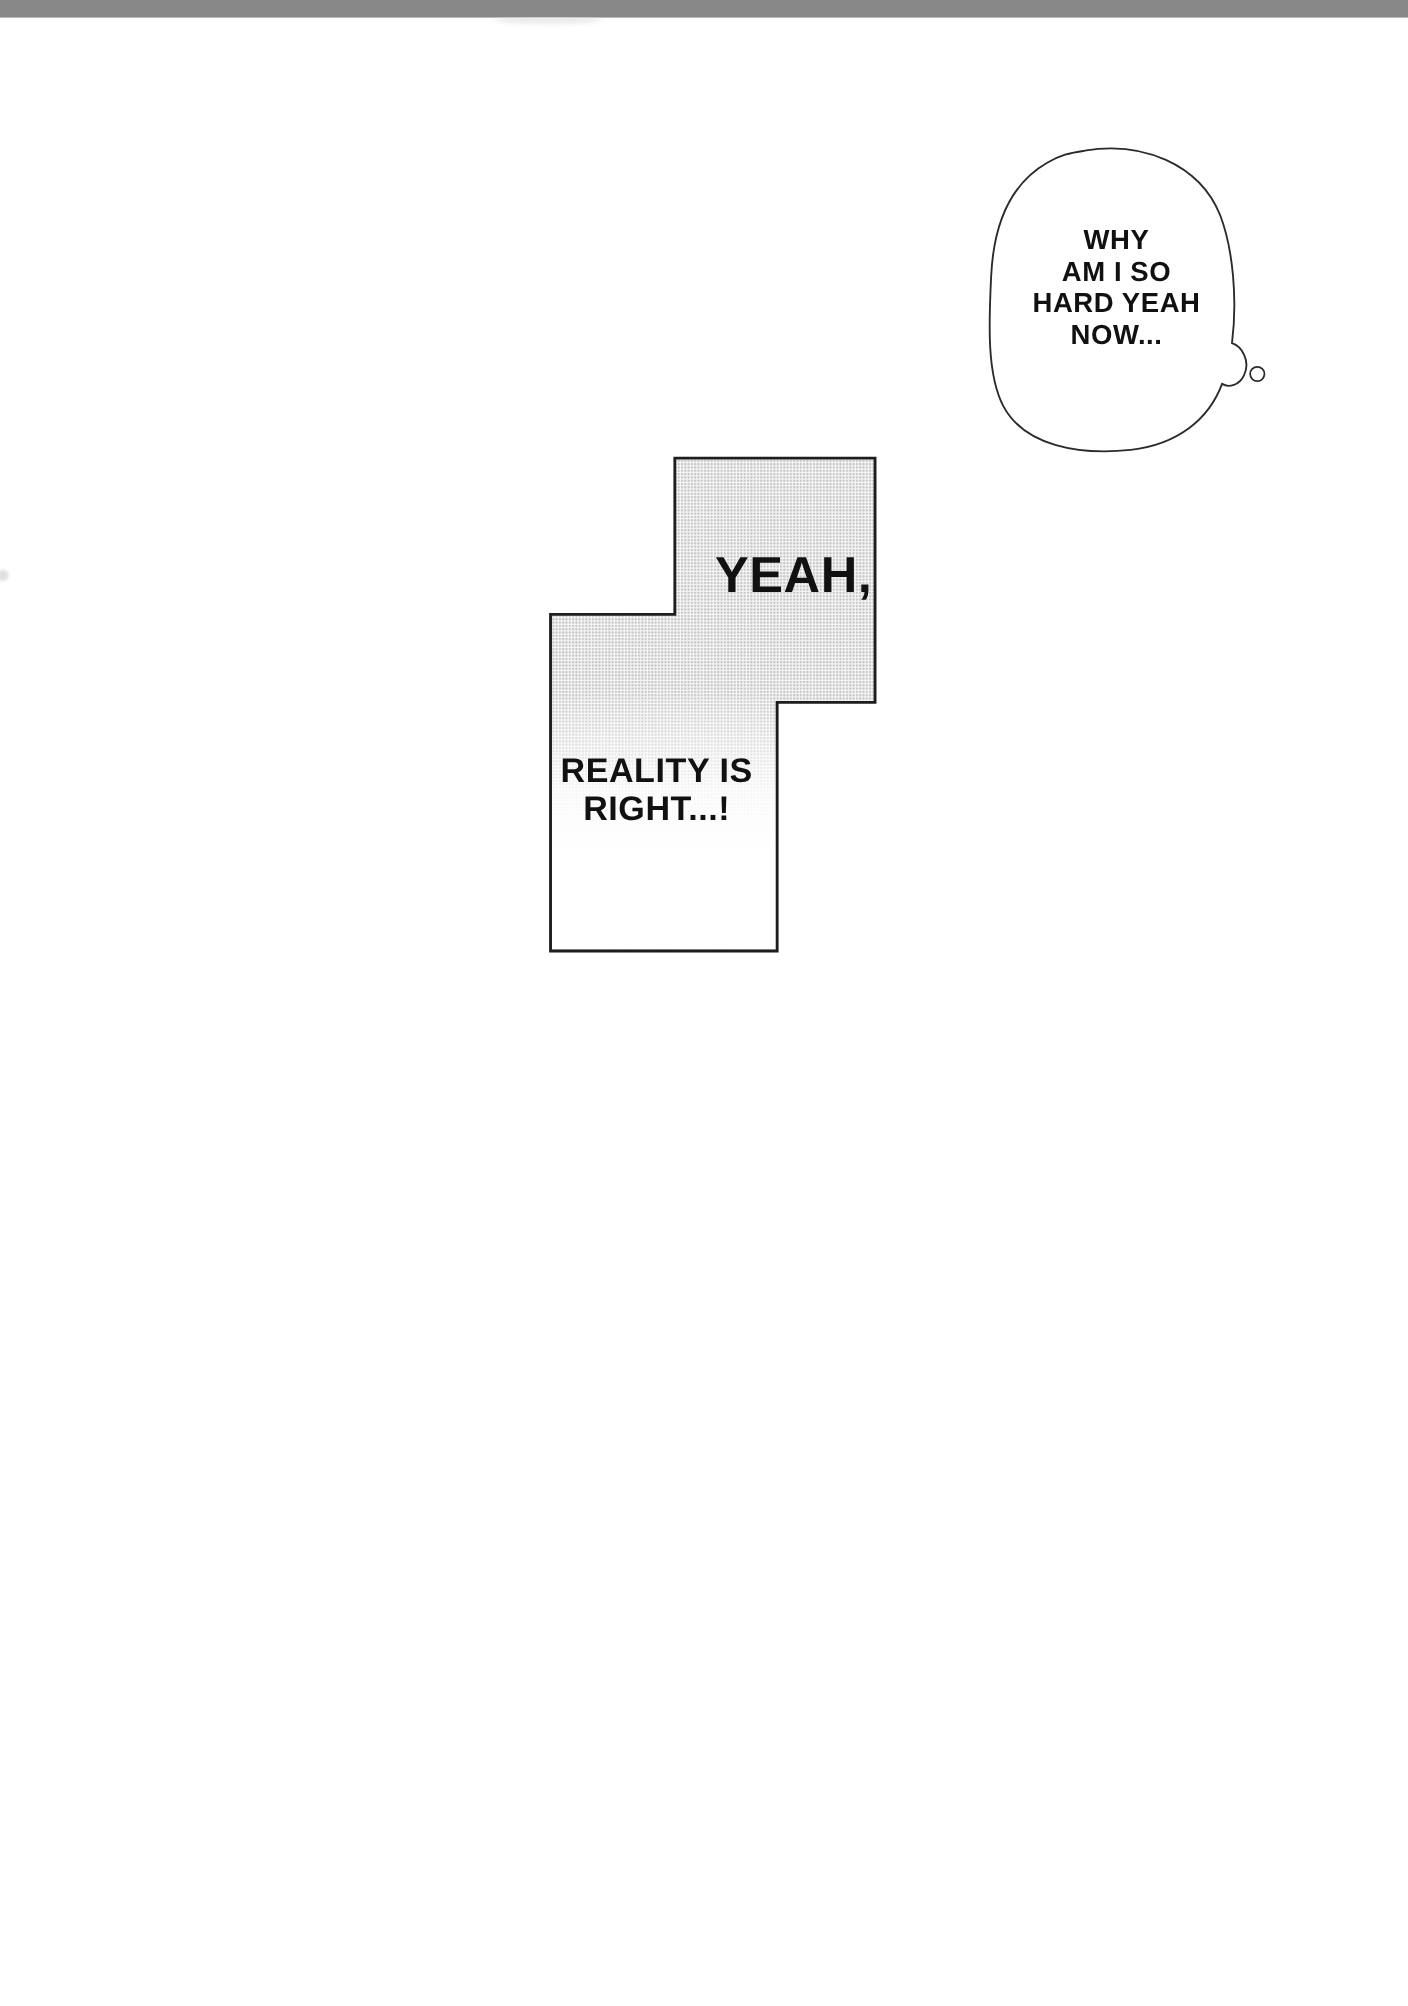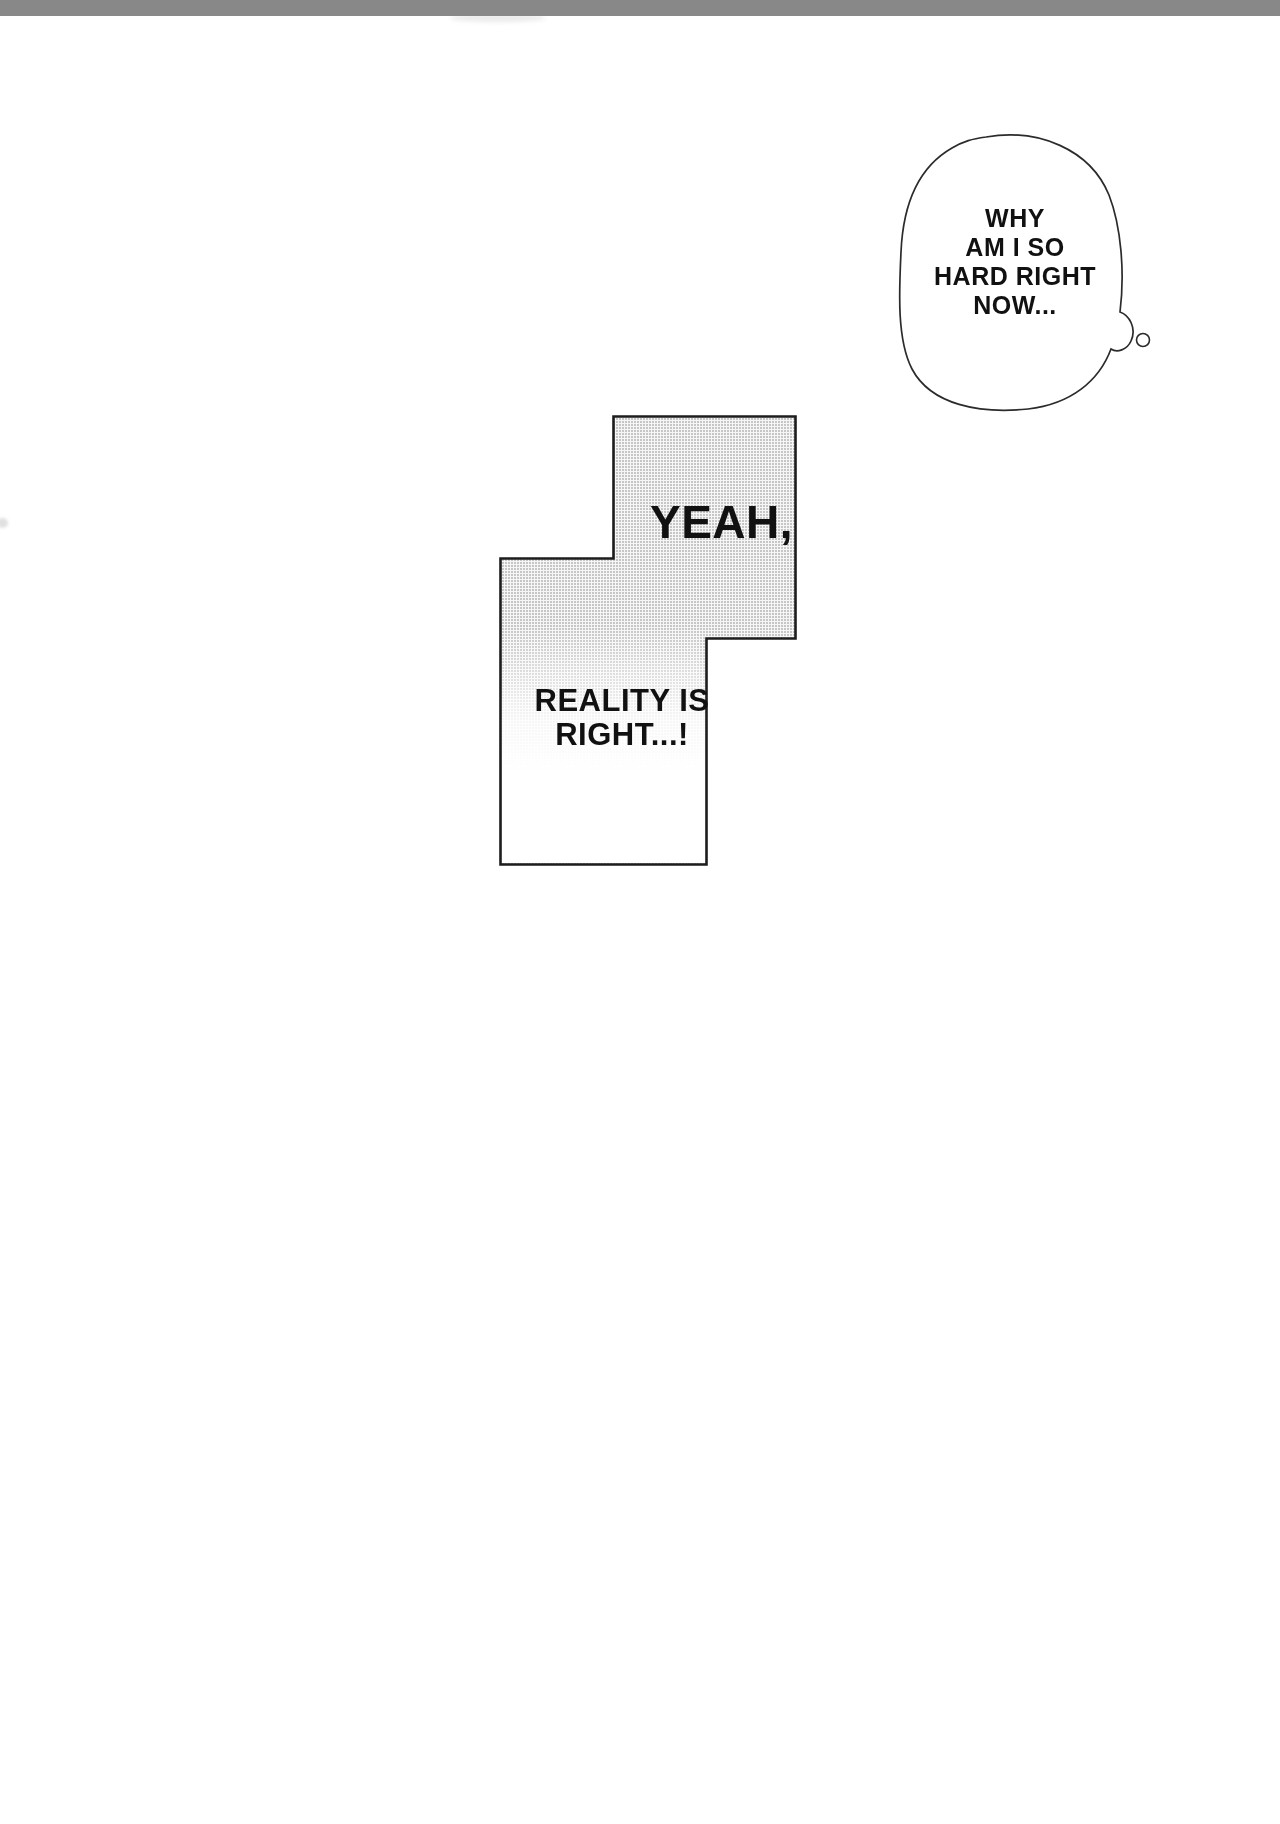--- a/index.html
+++ b/index.html
@@ -57,21 +57,21 @@
     letter-spacing:0.5px;
   }
   .yeah-text{
     left:613px;top:481px;
     width:217px;
     font-size:46px;
     line-height:50px;
     letter-spacing:0.5px;
   }
   .cruel-text{
-    left:500px;top:668px;
+    left:475px;top:668px;
     width:244px;
     font-size:31px;
     line-height:34px;
     letter-spacing:0.5px;
   }
   .line{display:block;}
   
   .smudge{
     position:absolute;
     z-index:0;
@@ -110,21 +110,21 @@
              C 897 324, 899 277, 901 236
              C 903 190, 917 152, 952 132
              C 964 125, 972 123, 986 121 Z" fill="#ffffff" stroke="#2b2b2b" stroke-width="1.7"></path>
 
     <circle cx="1143" cy="324" r="6.5" fill="#ffffff" stroke="#2b2b2b" stroke-width="1.6"></circle>
   </svg>
 
   <div class="txt bubble-text">
     <span class="line">WHY</span>
     <span class="line">AM I SO</span>
-    <span class="line">HARD RIGHT</span>
+    <span class="line">HARD YEAH</span>
     <span class="line">NOW...</span>
   </div>
 
   <div class="txt yeah-text">YEAH,</div>
 
   <div class="txt cruel-text">
     <span class="line">REALITY IS</span>
     <span class="line">RIGHT...!</span>
   </div>
 

